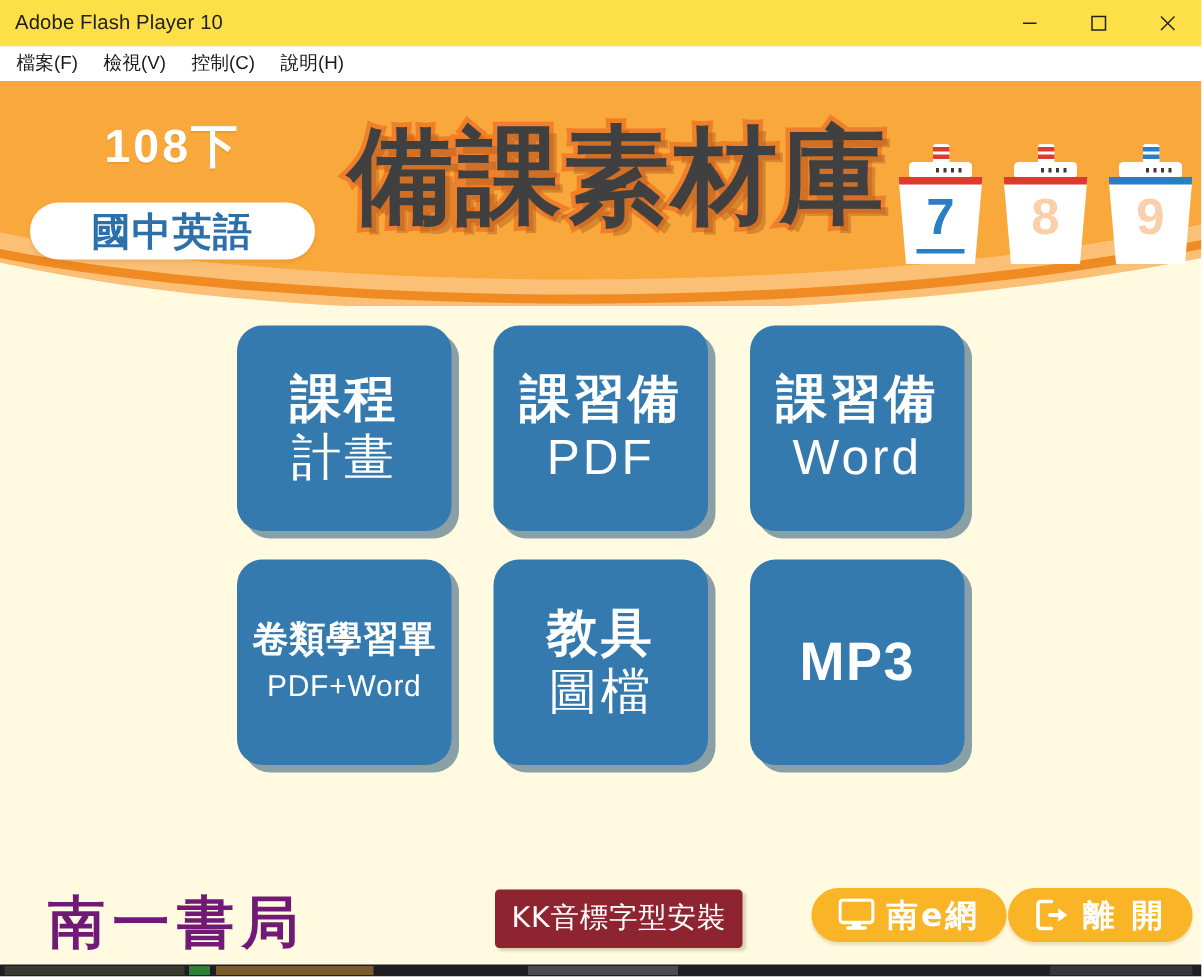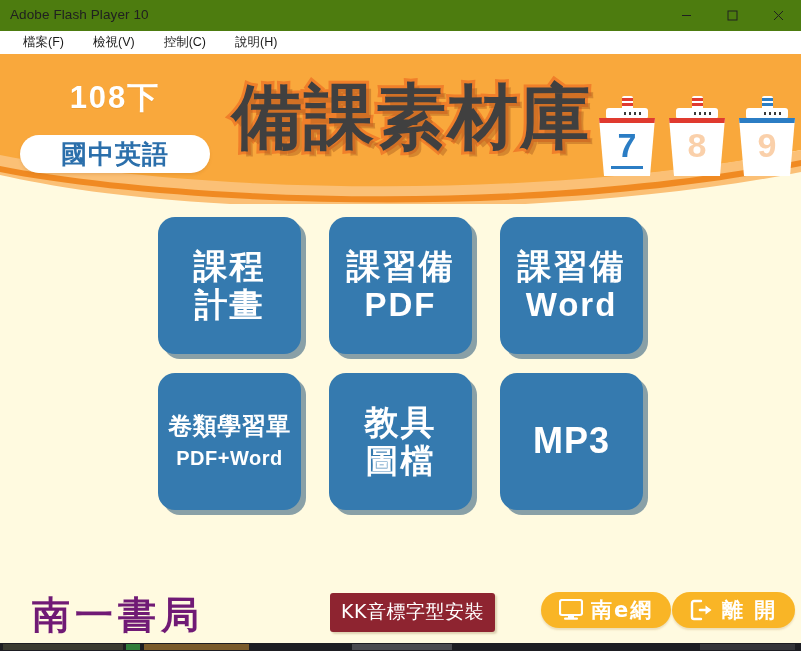--- a/index.html
+++ b/index.html
@@ -6,21 +6,21 @@
   body{
     width:801px;height:651px;overflow:hidden;
     font-family:"Liberation Sans","DejaVu Sans",sans-serif;
     background:#FFFAE0;
   }
   .app{position:relative;width:801px;height:651px;overflow:hidden;background:#ffffff;}
 
   
   .titlebar{
     position:absolute;left:0;top:0;width:801px;height:31px;
-    background:#4d7c0f;border-bottom:0px solid #eee;
+    background:#fde047;border-bottom:0px solid #eee;
   }
   .title-text{
     position:absolute;left:10px;top:7px;
     font-size:13.5px;color:#202020;letter-spacing:.1px;
     font-family:"Liberation Sans",sans-serif;white-space:nowrap;
   }
   .win-btns{position:absolute;right:0;top:0;height:31px;display:flex;}
   .win-btn{
     width:46px;height:31px;display:flex;align-items:center;justify-content:center;
     color:#202020;font-size:12px;cursor:default;
@@ -29,21 +29,20 @@
 
   .menubar{
     position:absolute;left:0;top:31px;width:801px;height:23px;
     background:#ffffff;display:flex;align-items:center;padding-left:8px;
     box-sizing:border-box;
   }
   .menu-item{
     font-size:12.5px;color:#1a1a1a;padding:2px 9px 2px 3px;margin-right:5px;
     white-space:nowrap;cursor:default;
     font-family:"Liberation Sans","DejaVu Sans",sans-serif;
-    margin-left:12px;
   }
 
   
   .stage{
     position:absolute;left:0;top:54px;width:801px;height:589px;
     background:#FFFAE0;overflow:hidden;
   }
 
   
   .header-band{
@@ -103,21 +102,21 @@
   .grid-row{display:flex;gap:28px;}
   .tile{
     width:143px;height:137px;border-radius:17px;
     background:#357AAF;
     box-shadow:5px 5px 0 rgba(40,85,120,.55);
     display:flex;flex-direction:column;align-items:center;justify-content:center;
     color:#ffffff;cursor:pointer;user-select:none;
     font-family:"DejaVu Sans","Liberation Sans",sans-serif;
   }
   .tile .l1{font-size:34px;font-weight:bold;letter-spacing:2px;line-height:1.12;white-space:nowrap;}
-  .tile .l2{font-size:34px;font-weight:bold;letter-spacing:2px;line-height:1.12;white-space:nowrap;}
+  .tile .l2{font-size:34px;font-weight:normal;letter-spacing:2px;line-height:1.12;white-space:nowrap;}
   .tile.small .l1{font-size:24px;letter-spacing:.5px;}
   .tile.small .l2{font-size:20px;letter-spacing:.5px;margin-top:7px;
      font-family:"Liberation Sans","DejaVu Sans",sans-serif;}
   .tile.latin .l1{font-size:36px;letter-spacing:1px;
      font-family:"Liberation Sans","DejaVu Sans",sans-serif;}
   .tile.mixed .l2{font-size:33px;margin-top:2px;
      font-family:"Liberation Sans","DejaVu Sans",sans-serif;}
 
   
   .footer{position:absolute;left:0;top:530px;width:801px;height:59px;}

